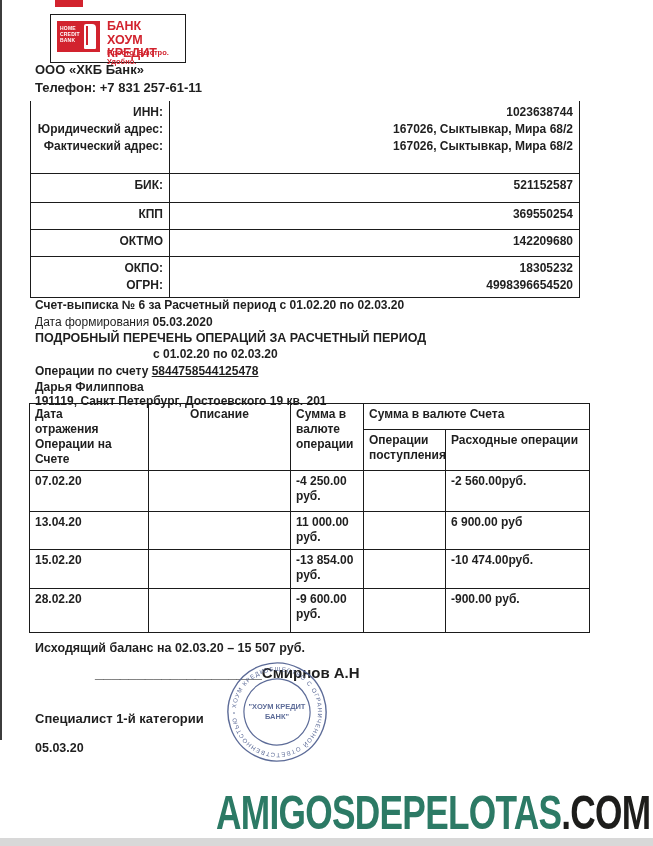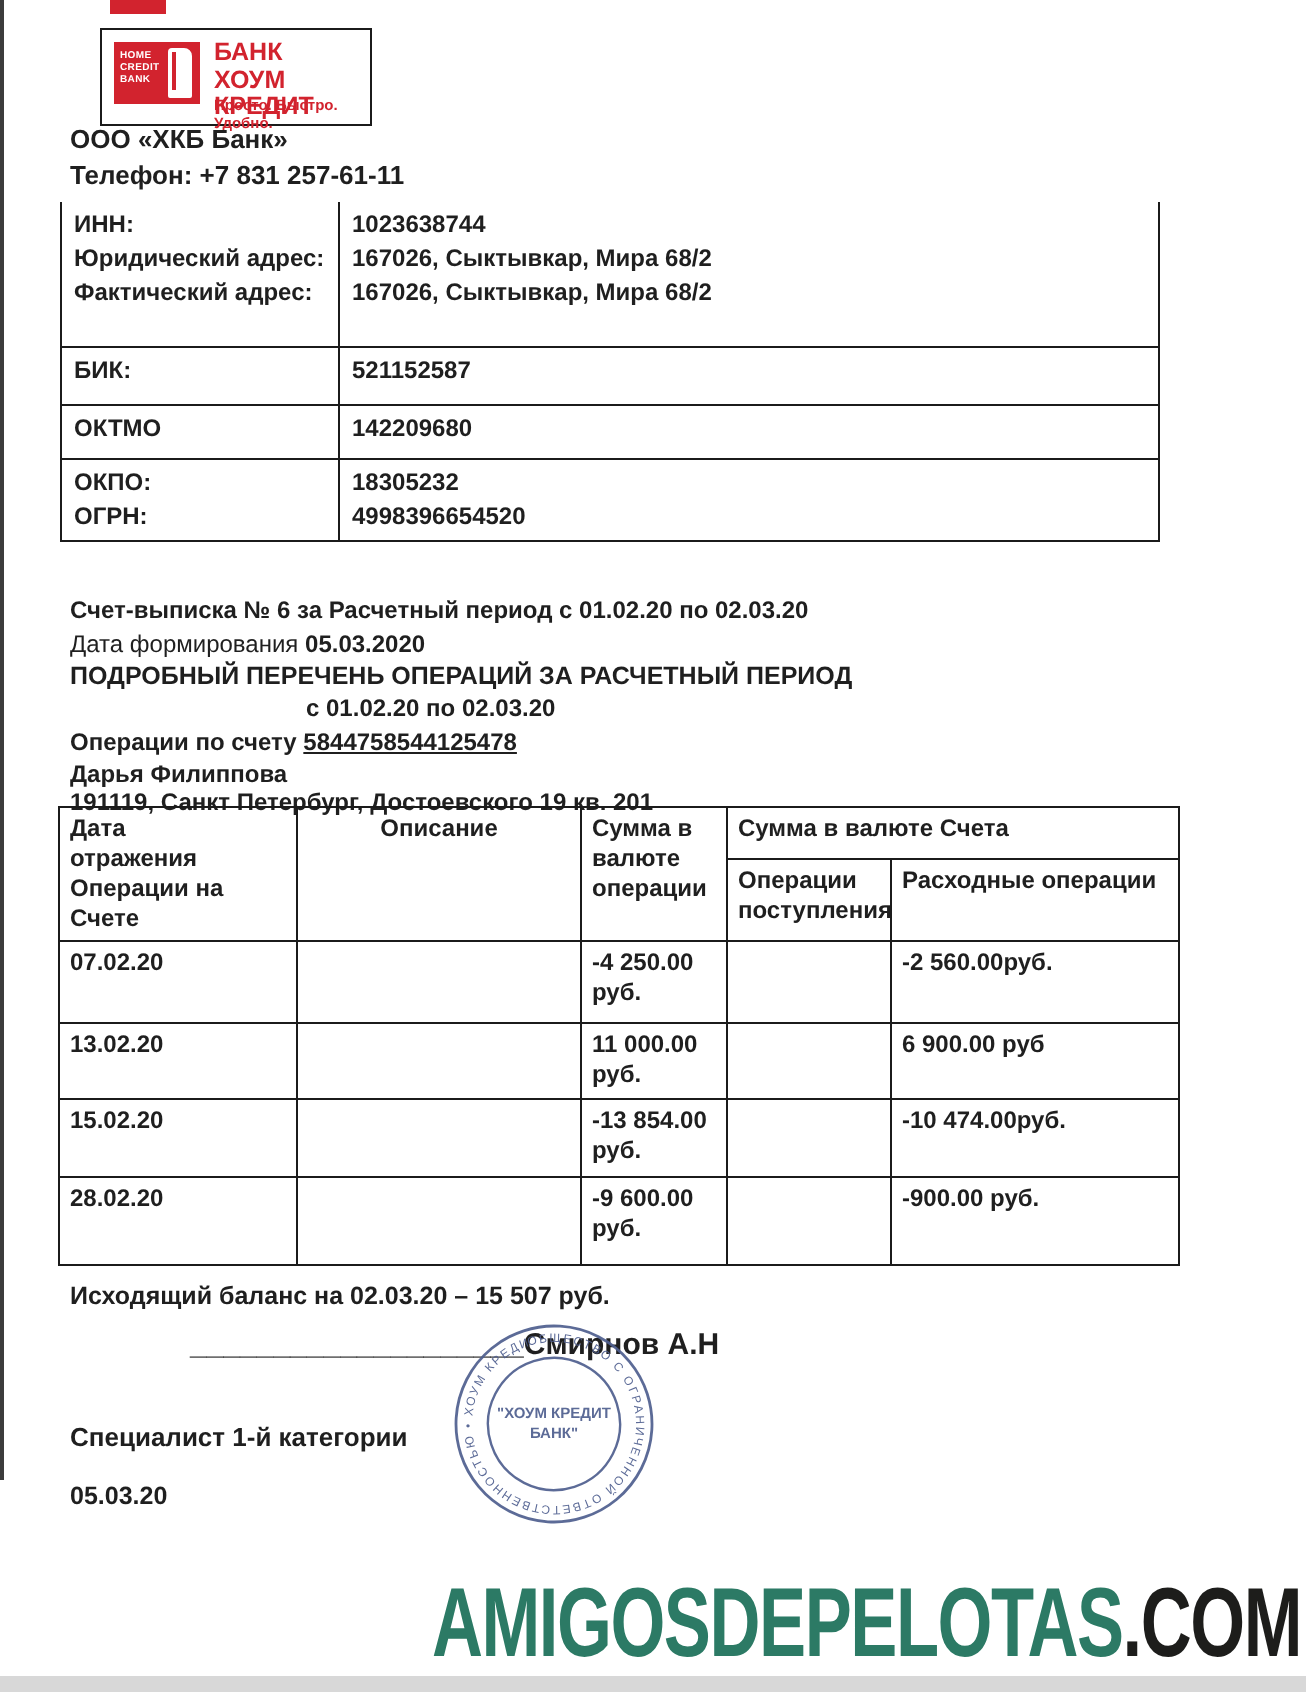--- a/index.html
+++ b/index.html
@@ -18,21 +18,21 @@
   #logo-red-sq{left:6px;top:6px;width:43px;height:31px;background:#d2232e;position:absolute;}
   #logo-small-text{position:absolute;left:3px;top:4px;color:#ffffff;font-size:5px;line-height:6px;font-weight:bold;white-space:pre-line;letter-spacing:.2px;}
   #door{position:absolute;right:4px;top:3px;width:12px;height:25px;background:#ffffff;border-radius:2px 4px 1px 1px;}
   #door:after{content:"";position:absolute;left:2px;top:2px;width:2px;height:19px;background:#d2232e;}
   #logo-bank-lines{position:absolute;left:56px;top:5px;color:#d2232e;font-weight:bold;font-size:12.5px;line-height:13.5px;white-space:pre-line;}
   #logo-tagline{position:absolute;left:56px;top:33px;color:#d2232e;font-size:7.5px;font-weight:bold;}
 
   .hdrline{left:35px;font-size:13px;font-weight:bold;}
 
   
-  #details{left:30px;top:101px;border-collapse:collapse;table-layout:fixed;width:550px;}
+  #details{left:30px;top:101px;border-collapse:collapse;table-layout:fixed;width:550px;text-align:right;}
   #details td{border:1.5px solid #1b1b1b;vertical-align:top;padding:3px 6px;font-size:12px;font-weight:bold;line-height:17px;}
   #details tr:first-child td{border-top:none;}
   #details .c1{width:126px;}
 
   
   .stline{left:35px;font-size:12px;font-weight:bold;}
 
   
   #ops{left:29px;top:403px;border-collapse:collapse;table-layout:fixed;width:560px;}
   #ops td{border:1.5px solid #1b1b1b;vertical-align:top;padding:3px 5px;font-size:12px;font-weight:bold;line-height:15px;}
@@ -78,20 +78,24 @@
 Фактический адрес:</td>
       <td class="pre">1023638744
 167026, Сыктывкар, Мира 68/2
 167026, Сыктывкар, Мира 68/2</td>
     </tr>
     <tr>
       <td class="c1" style="height:22px;">БИК:</td>
       <td>521152587</td>
     </tr>
     <tr>
+      <td class="c1" style="height:20px;">КПП</td>
+      <td>369550254</td>
+    </tr>
+    <tr>
       <td class="c1" style="height:20px;">ОКТМО</td>
       <td>142209680</td>
     </tr>
     <tr>
       <td class="c1 pre" style="height:34px;">ОКПО:
 ОГРН:</td>
       <td class="pre">18305232
 4998396654520</td>
     </tr>
   </tbody>
@@ -131,21 +135,21 @@
     </tr>
     <tr>
       <td style="height:34px;">07.02.20</td>
       <td></td>
       <td class="pre">-4 250.00
 руб.</td>
       <td></td>
       <td>-2 560.00руб.</td>
     </tr>
     <tr>
-      <td style="height:31px;">13.02.20</td>
+      <td style="height:31px;">13.04.20</td>
       <td></td>
       <td class="pre">11 000.00
 руб.</td>
       <td></td>
       <td>6 900.00 руб</td>
     </tr>
     <tr>
       <td style="height:32px;">15.02.20</td>
       <td></td>
       <td class="pre">-13 854.00

